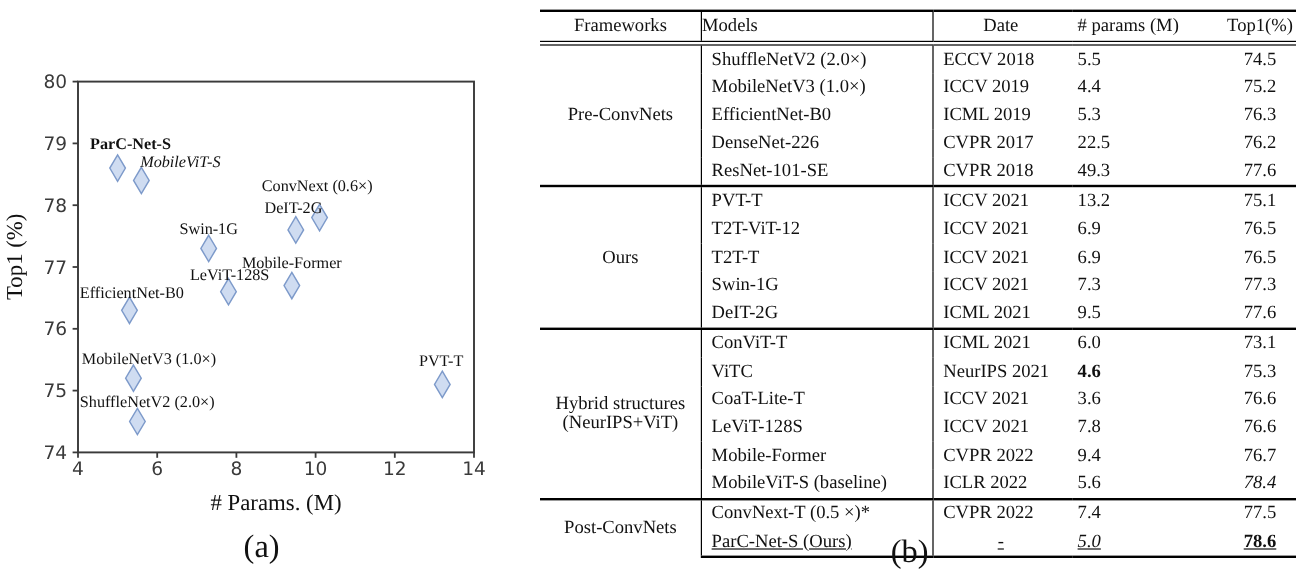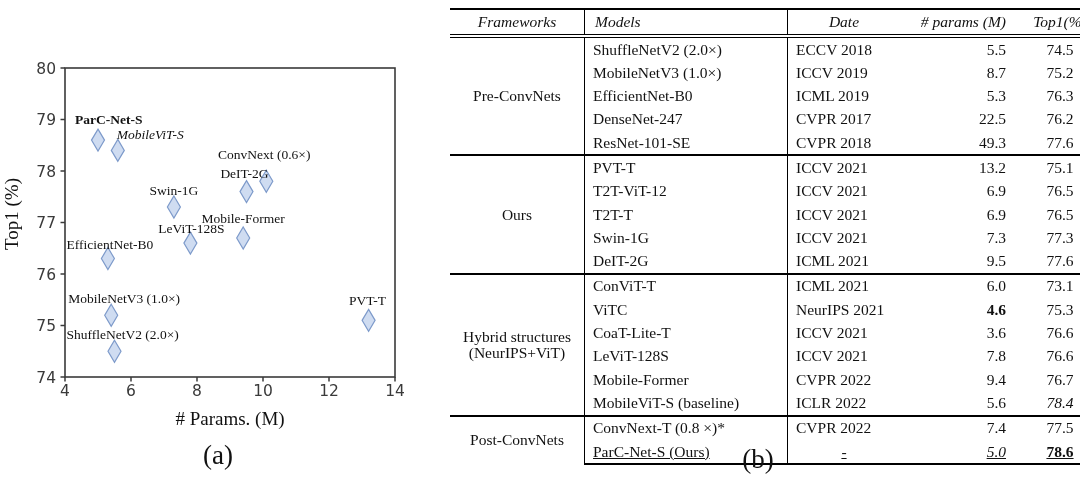--- a/index.html
+++ b/index.html
@@ -9,28 +9,28 @@
   #scatter-wrap{position:absolute;left:0;top:0;width:445px;height:482px;}
   #scatter-svg{position:absolute;left:0;top:0;}
   .caption{position:absolute;text-align:center;font-size:27px;color:#111;}
   #caption-a{left:0;top:440px;width:436px;}
   #caption-b{left:450px;top:444px;width:616px;}
   
   #table-wrap{position:absolute;left:450px;top:8px;width:616px;}
   table#results{border-collapse:collapse;width:616px;table-layout:fixed;
                 font-family:"Liberation Serif", serif;font-size:15.5px;color:#111;}
   #results th{font-weight:normal;border-top:2px solid #000;border-bottom:4px double #000;
-              padding:2px 4px;height:20px;font-style:italic;}
+              padding:2px 4px;height:20px;}
   #results td{padding:1px 4px;height:21.3px;line-height:1.05;}
   #results .col-fw{width:126px;text-align:center;border-right:1px solid #000;}
   #results .col-model{width:188px;text-align:left;padding-left:8px;border-right:1px solid #000;}
   #results .col-date{width:112px;text-align:left;padding-left:8px;margin-top:39px;}
-  #results .col-params{width:98px;text-align:right;}
+  #results .col-params{width:98px;text-align:left;}
   #results .col-top1{width:92px;text-align:center;}
-  #results th.col-model{padding-left:10px;}
+  #results th.col-model{padding-left:0;}
   #results th.col-date{text-align:center;padding-left:0;}
   #results tr.section-start td{border-top:2px solid #000;}
   #results tr.table-end td{border-bottom:2.5px solid #000;text-decoration:underline;}
   #results td.b{font-weight:bold;}
   #results td.i{font-style:italic;}
   #results td.center{text-align:center;padding-left:0;}
 </style>
 </head>
 <body>
 
@@ -116,31 +116,31 @@
           <tr class="section-start">
             <td class="col-fw" rowspan="5">Pre-ConvNets</td>
             <td class="col-model">ShuffleNetV2 (2.0×)</td>
             <td class="col-date">ECCV 2018</td>
             <td class="col-params">5.5</td>
             <td class="col-top1">74.5</td>
           </tr>
           <tr>
             <td class="col-model">MobileNetV3 (1.0×)</td>
             <td class="col-date">ICCV 2019</td>
-            <td class="col-params">8.7</td>
+            <td class="col-params">4.4</td>
             <td class="col-top1">75.2</td>
           </tr>
           <tr>
             <td class="col-model">EfficientNet-B0</td>
             <td class="col-date">ICML 2019</td>
             <td class="col-params">5.3</td>
             <td class="col-top1">76.3</td>
           </tr>
           <tr>
-            <td class="col-model">DenseNet-247</td>
+            <td class="col-model">DenseNet-226</td>
             <td class="col-date">CVPR 2017</td>
             <td class="col-params">22.5</td>
             <td class="col-top1">76.2</td>
           </tr>
           <tr>
             <td class="col-model">ResNet-101-SE</td>
             <td class="col-date">CVPR 2018</td>
             <td class="col-params">49.3</td>
             <td class="col-top1">77.6</td>
           </tr>
@@ -207,21 +207,21 @@
             <td class="col-top1">76.7</td>
           </tr>
           <tr>
             <td class="col-model">MobileViT-S (baseline)</td>
             <td class="col-date">ICLR 2022</td>
             <td class="col-params">5.6</td>
             <td class="col-top1 i">78.4</td>
           </tr>
           <tr class="section-start">
             <td class="col-fw" rowspan="2">Post-ConvNets</td>
-            <td class="col-model">ConvNext-T (0.8 ×)*</td>
+            <td class="col-model">ConvNext-T (0.5 ×)*</td>
             <td class="col-date">CVPR 2022</td>
             <td class="col-params">7.4</td>
             <td class="col-top1">77.5</td>
           </tr>
           <tr class=" table-end">
             <td class="col-model">ParC-Net-S  (Ours)</td>
             <td class="col-date center">-</td>
             <td class="col-params i">5.0</td>
             <td class="col-top1 b">78.6</td>
           </tr>

